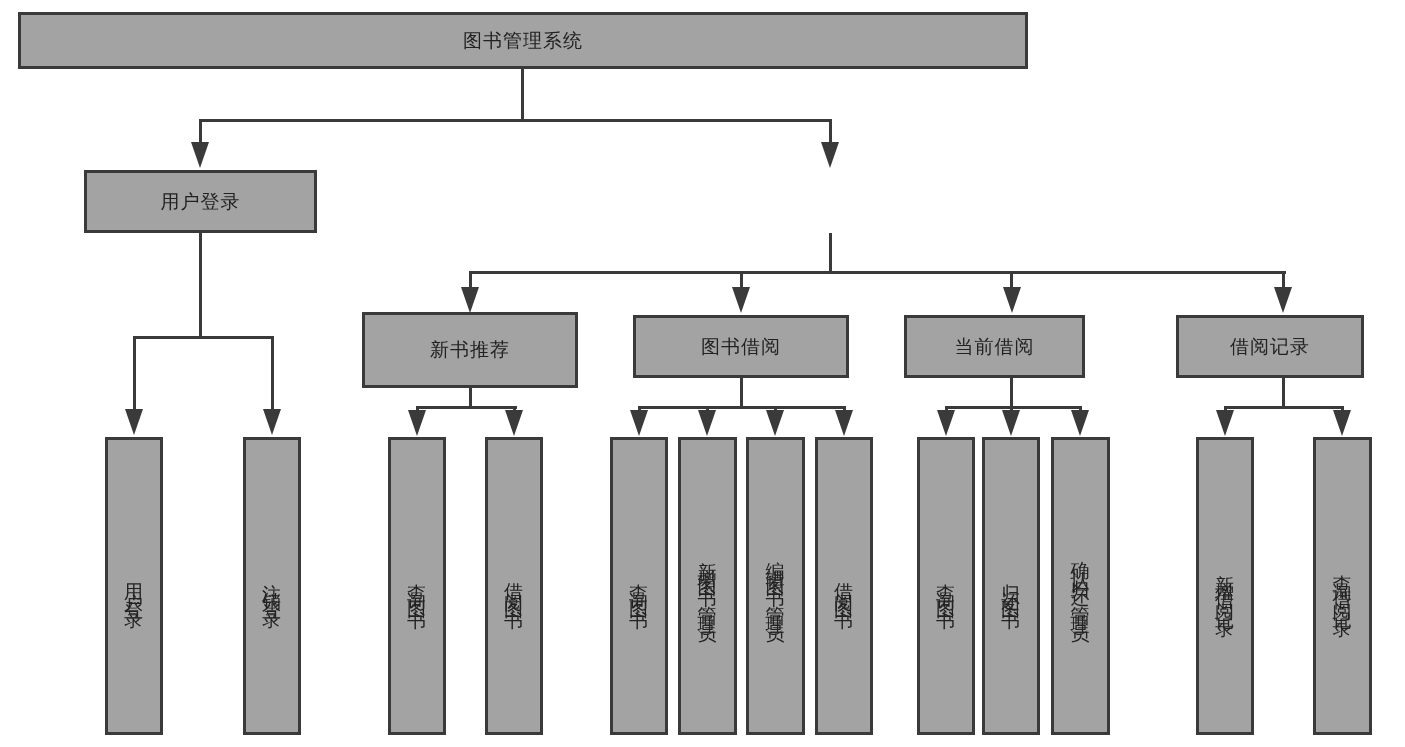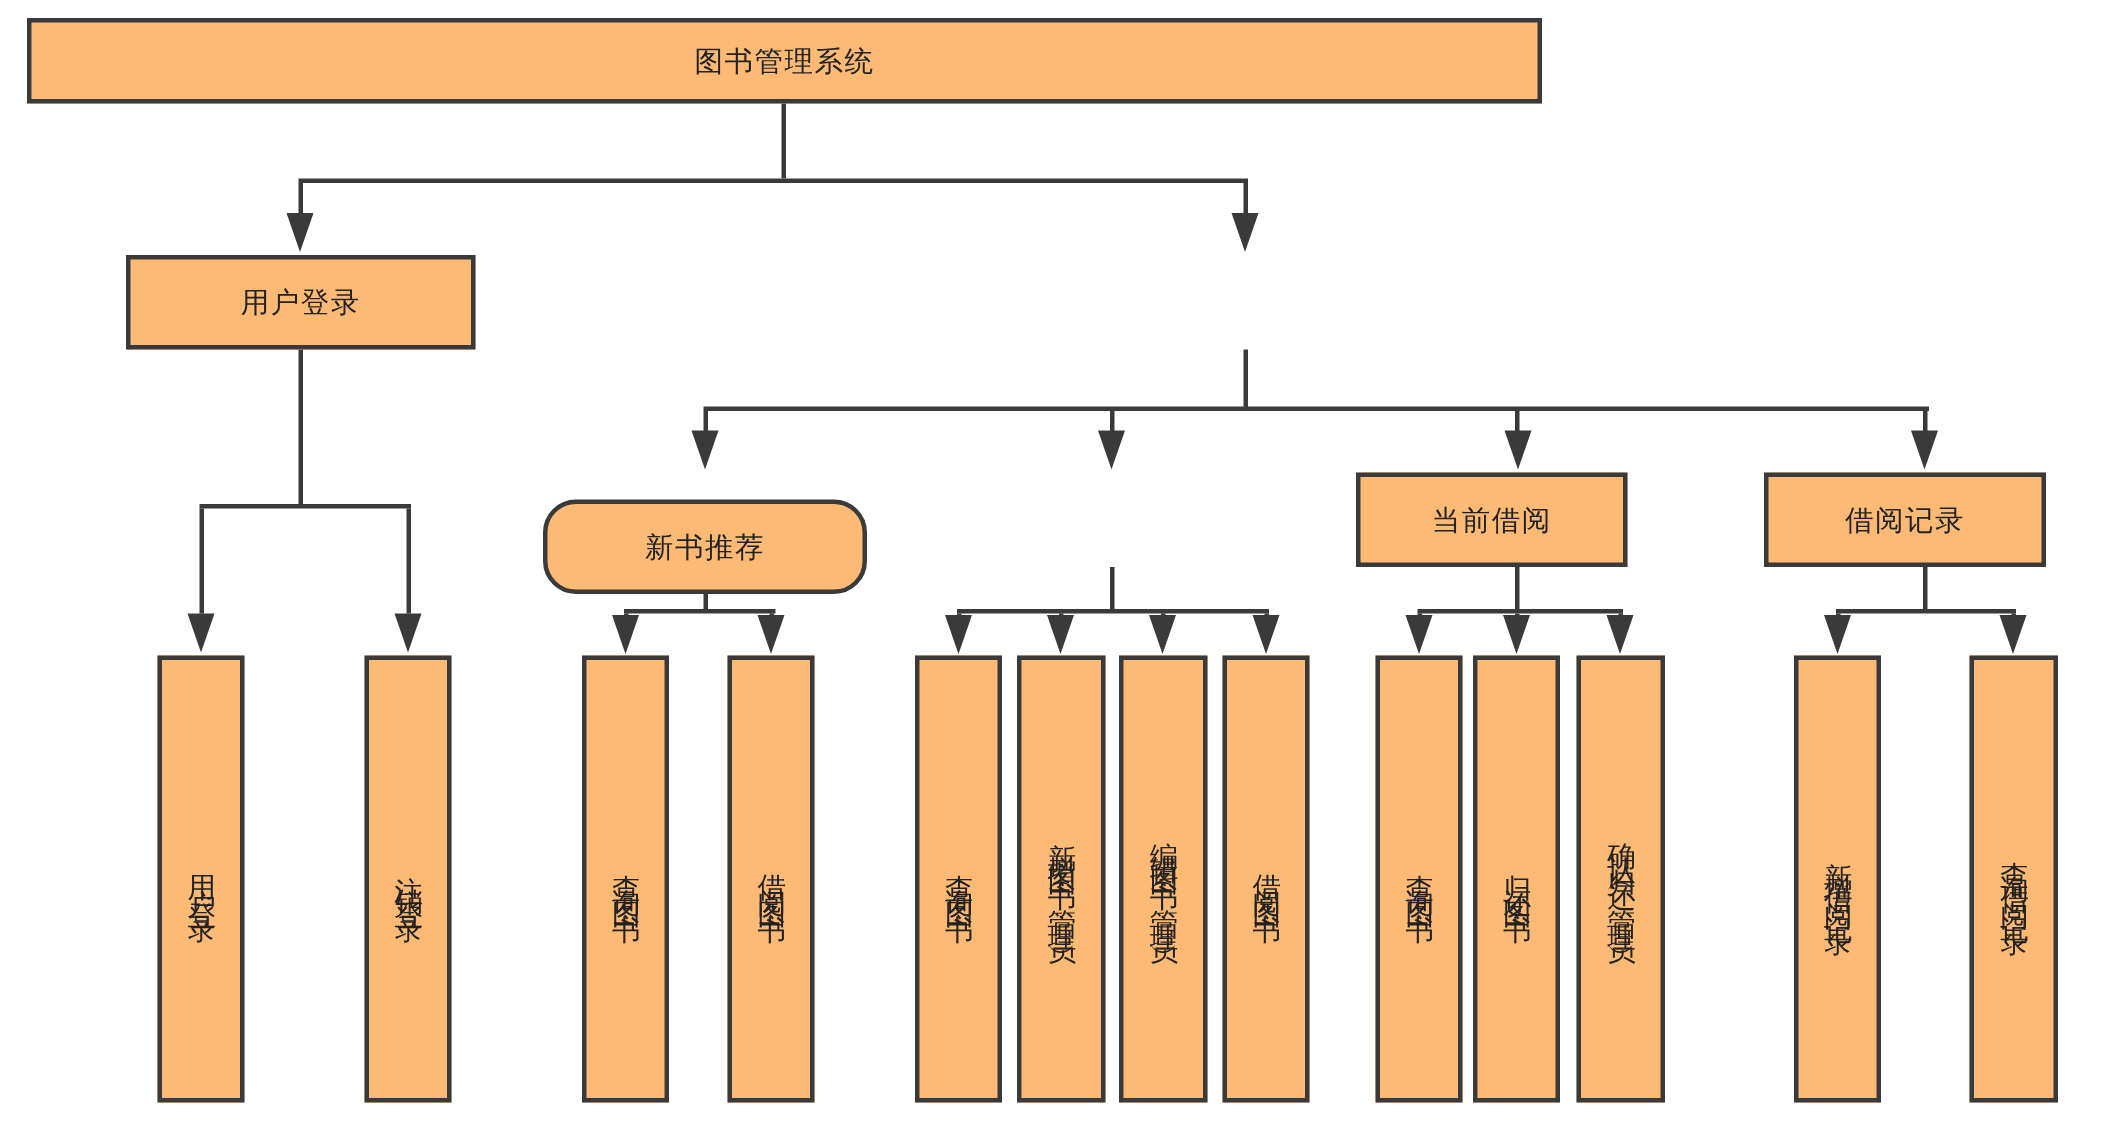--- a/index.html
+++ b/index.html
@@ -13,21 +13,21 @@
   .stage {
     position: relative;
     width: 1405px;
     height: 747px;
     background: var(--background);
     font-family: "Liberation Sans", "DejaVu Sans", sans-serif;
     overflow: hidden;
   }
   .box {
     position: absolute;
-    background: #fdba74;
+    background: #a3a3a3;
     border: 3px solid var(--line);
     display: flex;
     align-items: center;
     justify-content: center;
     color: var(--text);
     font-size: 19px;
     letter-spacing: 1px;
     z-index: 2;
   }
   .leaf .lbl {
@@ -69,22 +69,25 @@
 <div class="stage">
 
   <div class="box" style="left:18px; top:12px; width:1010px; height:57px;">
     <span class="lbl">图书管理系统</span>
   </div>
 
   <div class="box" style="left:84px; top:170px; width:233px; height:63px;">
     <span class="lbl">用户登录</span>
   </div>
 
-  <div class="box" style="left:362px; top:333px; width:216px; height:63px;border-radius:22px;">
+  <div class="box" style="left:362px; top:312px; width:216px; height:76px;">
     <span class="lbl">新书推荐</span>
+  </div>
+  <div class="box" style="left:633px; top:315px; width:216px; height:63px;">
+    <span class="lbl">图书借阅</span>
   </div>
   <div class="box" style="left:904px; top:315px; width:181px; height:63px;">
     <span class="lbl">当前借阅</span>
   </div>
   <div class="box" style="left:1176px; top:315px; width:188px; height:63px;">
     <span class="lbl">借阅记录</span>
   </div>
 
   <div class="box leaf" style="left:105px; top:437px; width:58px; height:298px;">
     <span class="lbl">用户登录</span>

